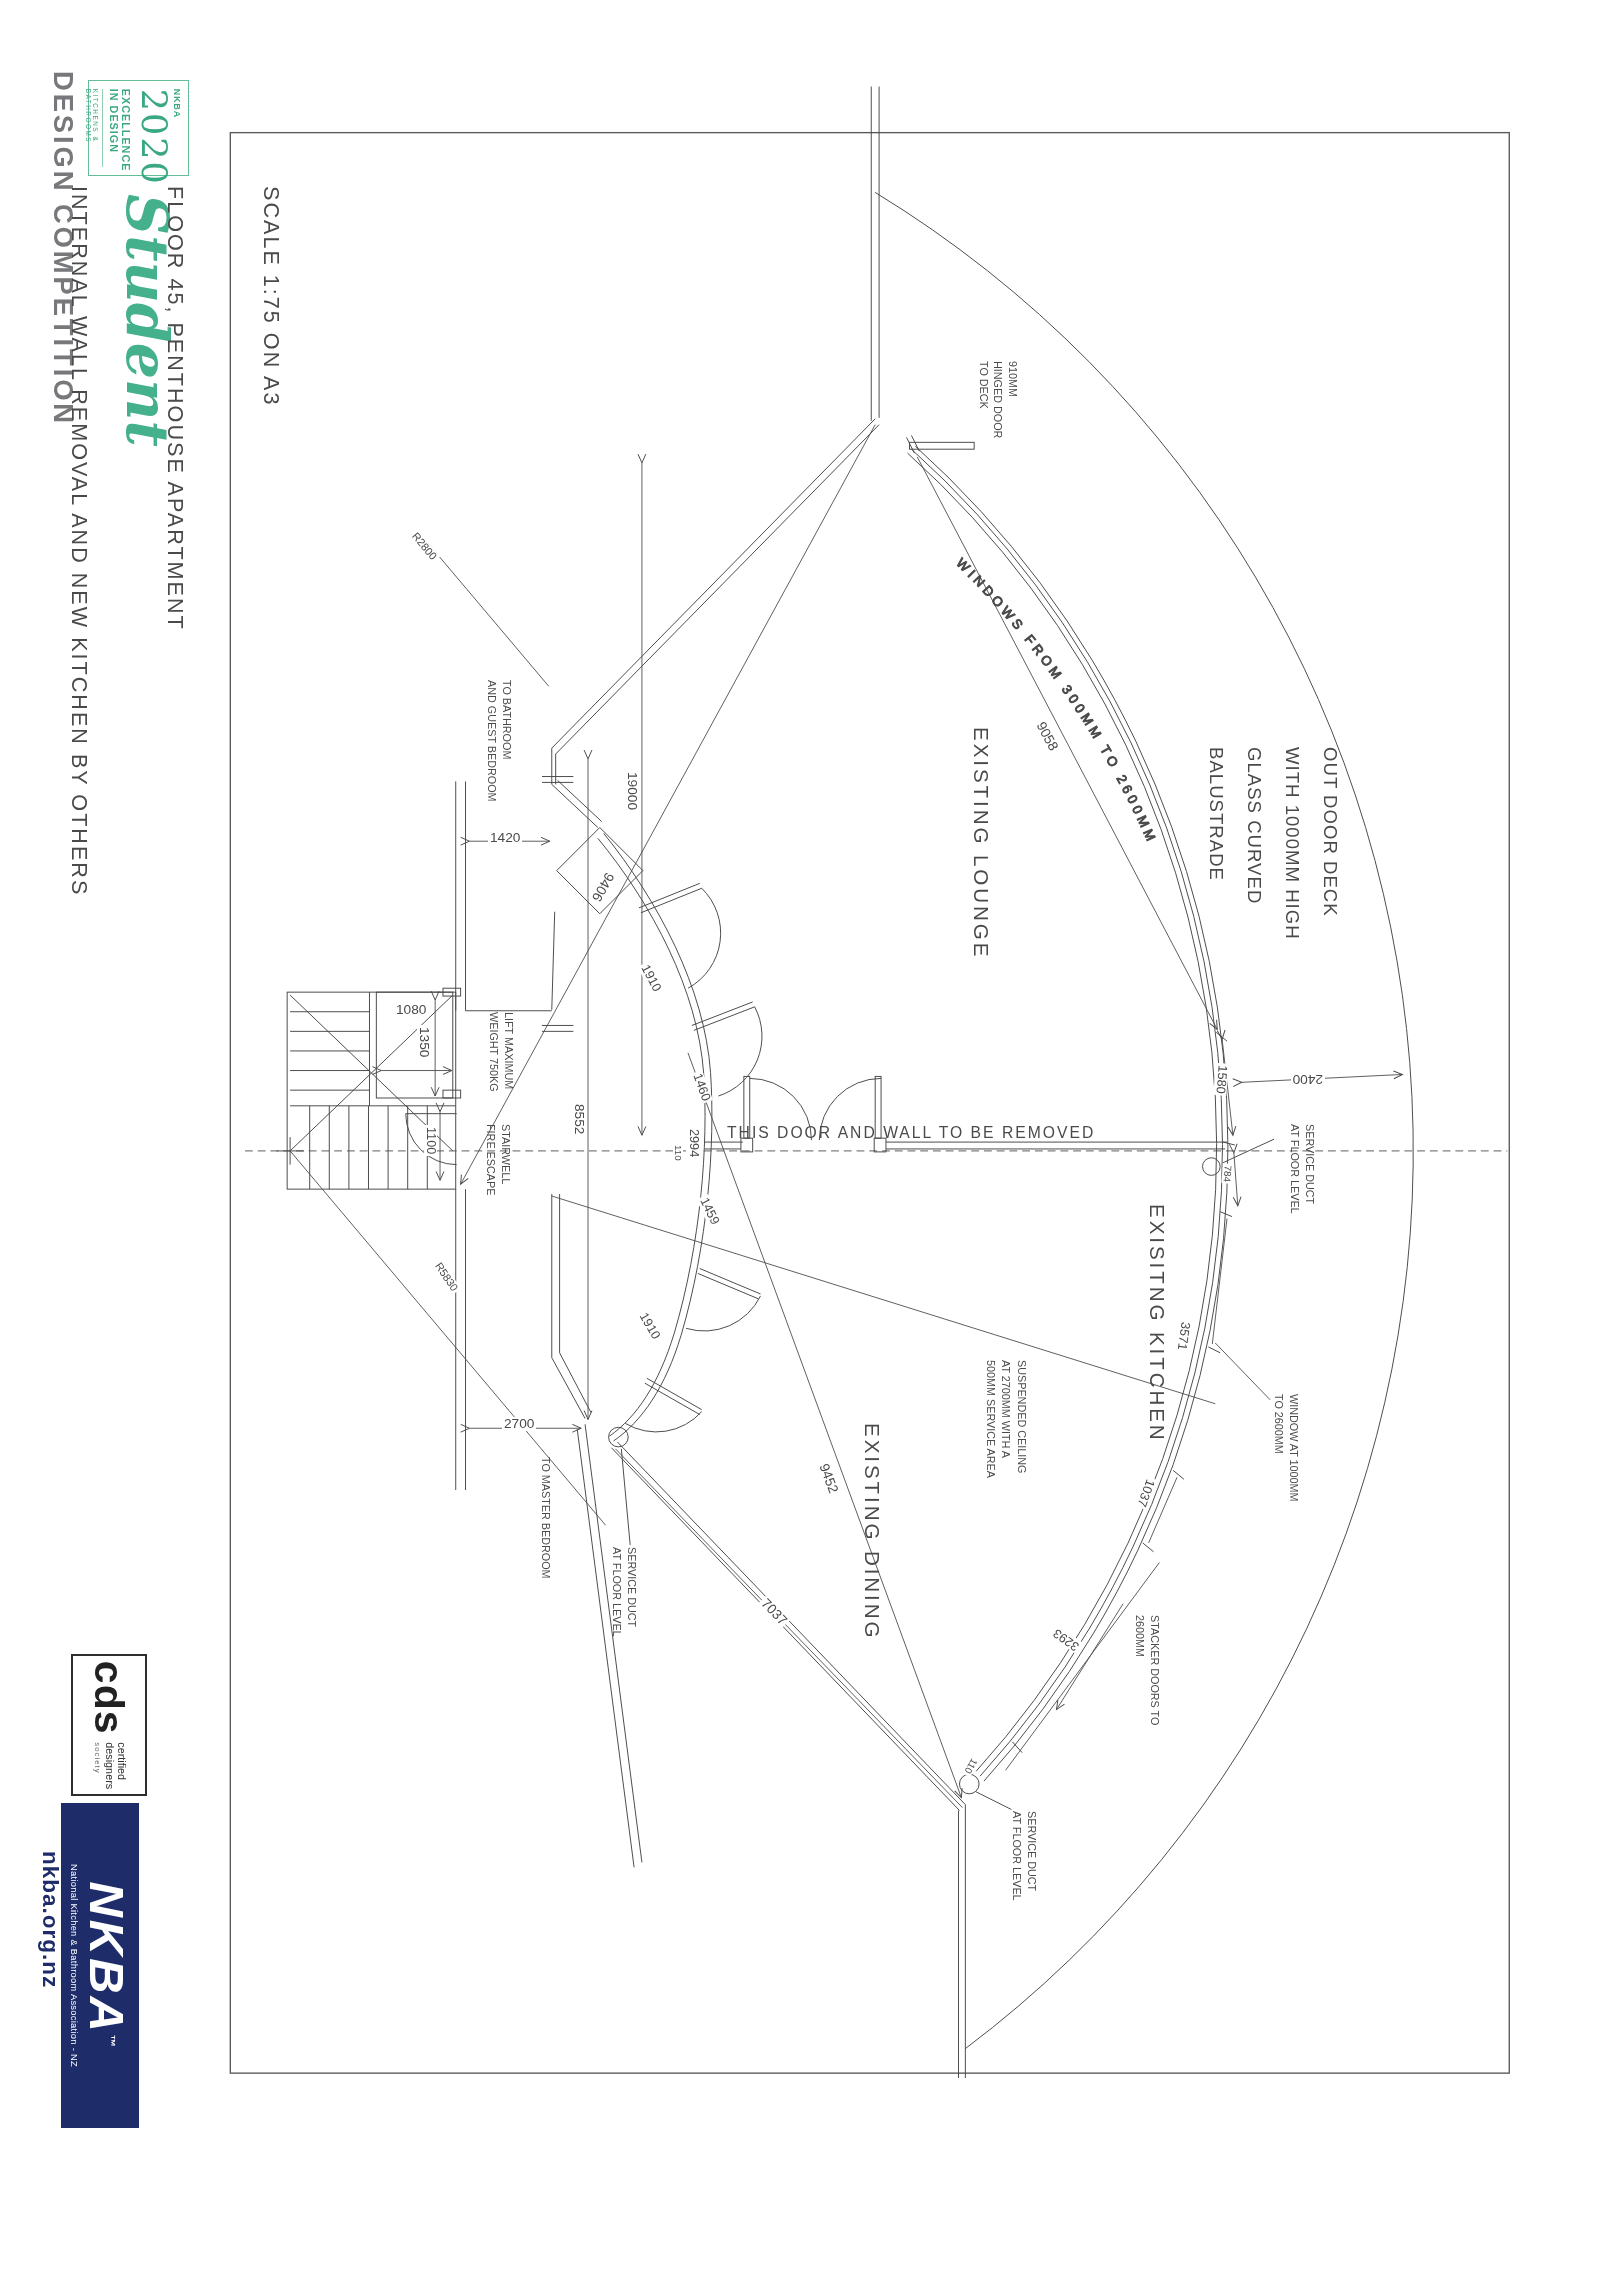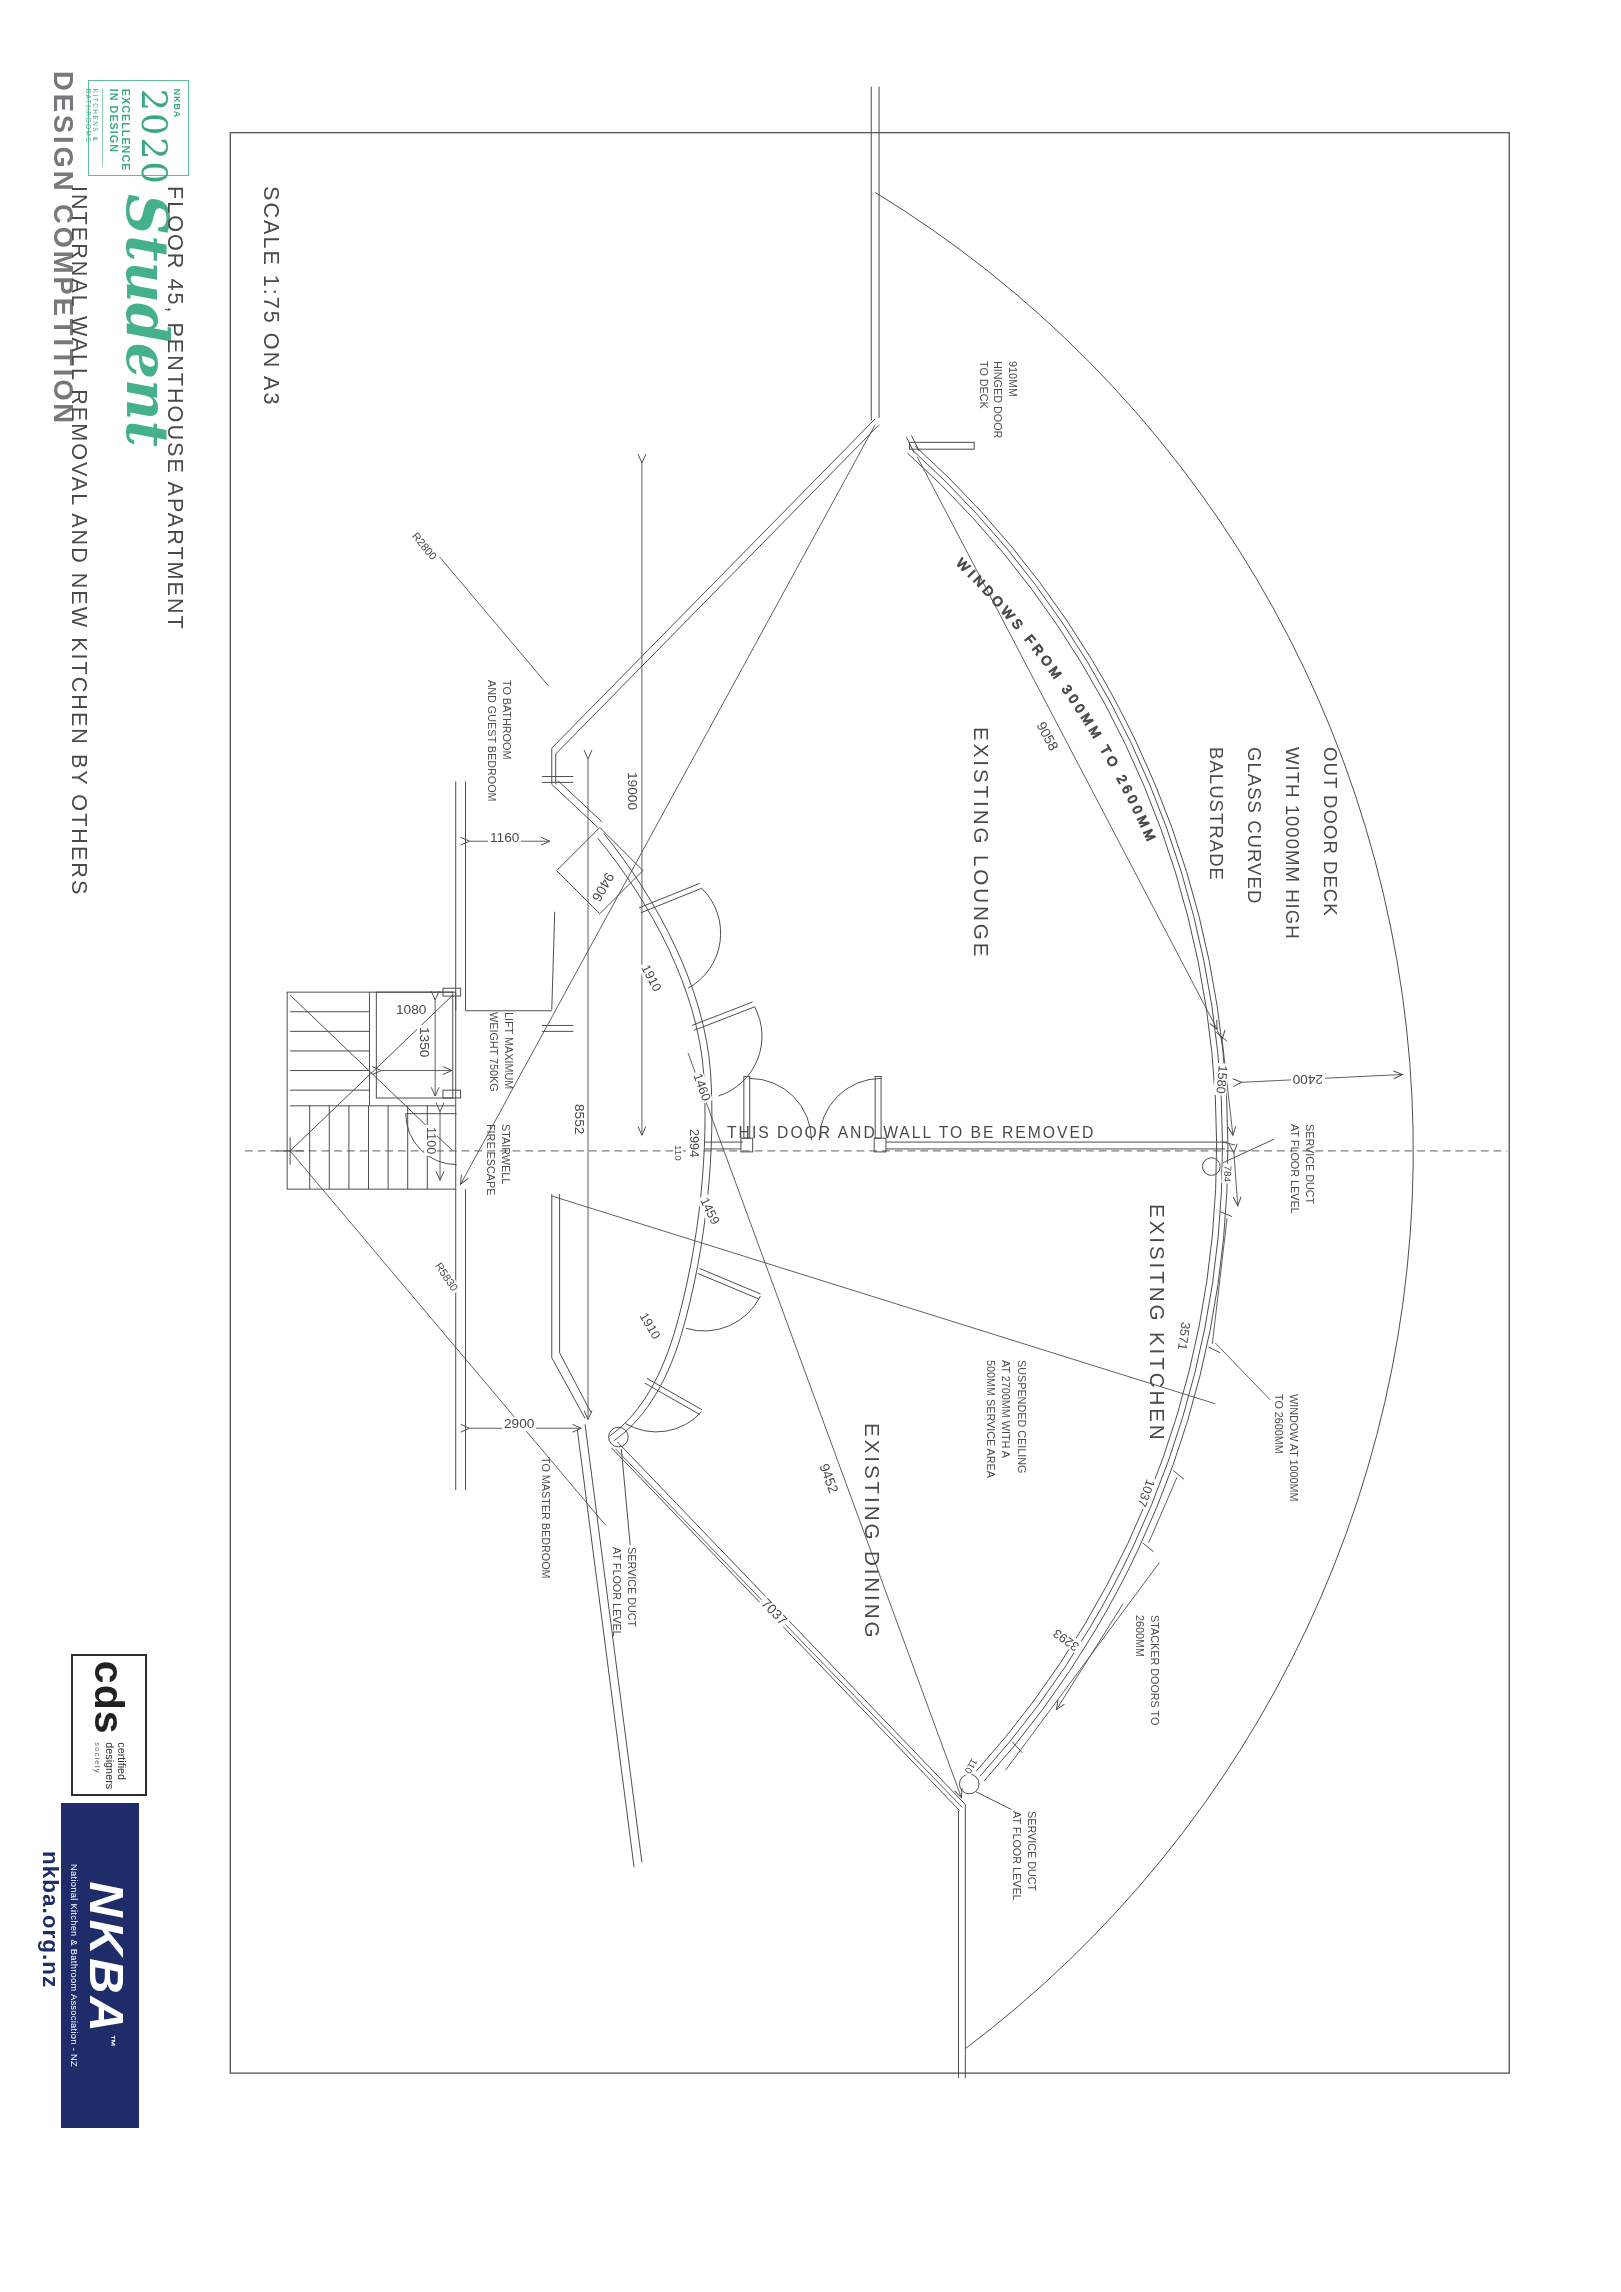--- a/index.html
+++ b/index.html
@@ -285,25 +285,25 @@
       <div class="lab bg" style="left: 586px; top: 1102px; font-size: 13.7px; transform: rotate(90deg);">8552</div>
       <div class="lab bg" style="left: 617px; top: 875px; font-size: 13.7px; transform: rotate(119deg);">9406</div>
       <div class="lab bg" style="left: 829px; top: 1460px; font-size: 13.7px; transform: rotate(70deg);">9452</div>
       <div class="lab bg" style="left: 767px; top: 1595px; font-size: 13.7px; transform: rotate(46deg);">7037</div>
       <div class="lab bg" style="left: 649px; top: 961px; font-size: 12.7px; transform: rotate(62deg);">1910</div>
       <div class="lab bg" style="left: 702px; top: 1070px; font-size: 12.7px; transform: rotate(70deg);">1460</div>
       <div class="lab bg" style="left: 700px; top: 1127px; font-size: 12.7px; transform: rotate(90deg);">2994</div>
       <div class="lab bg" style="left: 683px; top: 1143px; font-size: 9.8px; transform: rotate(90deg);">110</div>
       <div class="lab bg" style="left: 708px; top: 1194px; font-size: 12.7px; transform: rotate(64deg);">1459</div>
       <div class="lab bg" style="left: 647px; top: 1309px; font-size: 12.7px; transform: rotate(60deg);">1910</div>
-      <div class="lab bg" style="left: 488px; top: 831px; font-size: 13.7px; transform: rotate(0deg);">1160</div>
+      <div class="lab bg" style="left: 488px; top: 831px; font-size: 13.7px; transform: rotate(0deg);">1420</div>
       <div class="lab bg" style="left: 431px; top: 1025px; font-size: 13.7px; transform: rotate(90deg);">1350</div>
       <div class="lab bg" style="left: 394px; top: 1003px; font-size: 13.7px; transform: rotate(0deg);">1080</div>
       <div class="lab bg" style="left: 437px; top: 1125px; font-size: 12.7px; transform: rotate(90deg);">1100</div>
-      <div class="lab bg" style="left: 502px; top: 1417px; font-size: 13.7px; transform: rotate(0deg);">2900</div>
+      <div class="lab bg" style="left: 502px; top: 1417px; font-size: 13.7px; transform: rotate(0deg);">2700</div>
       <div class="lab bg" style="left: 1229px; top: 1064px; font-size: 12.7px; transform: rotate(95deg);">1580</div>
       <div class="lab bg" style="left: 1325px; top: 1086px; font-size: 13.7px; transform: rotate(180deg);">2400</div>
       <div class="lab bg" style="left: 1233px; top: 1164px; font-size: 9.8px; transform: rotate(95deg);">784</div>
       <div class="lab bg" style="left: 1192px; top: 1321px; font-size: 12.7px; transform: rotate(98deg);">3571</div>
       <div class="lab bg" style="left: 1157px; top: 1480px; font-size: 12.7px; transform: rotate(110deg);">1037</div>
       <div class="lab bg" style="left: 1076px; top: 1654px; font-size: 12.7px; transform: rotate(215deg);">3293</div>
       <div class="lab bg" style="left: 980px; top: 1760px; font-size: 9.8px; transform: rotate(120deg);">110</div>
       <div class="lab bg" style="left: 441px; top: 1259px; font-size: 10.8px; transform: rotate(56deg);">R5830</div>
       <div class="lab bg" style="left: 417px; top: 529px; font-size: 10.8px; transform: rotate(50deg);">R2800</div>
     </div>

